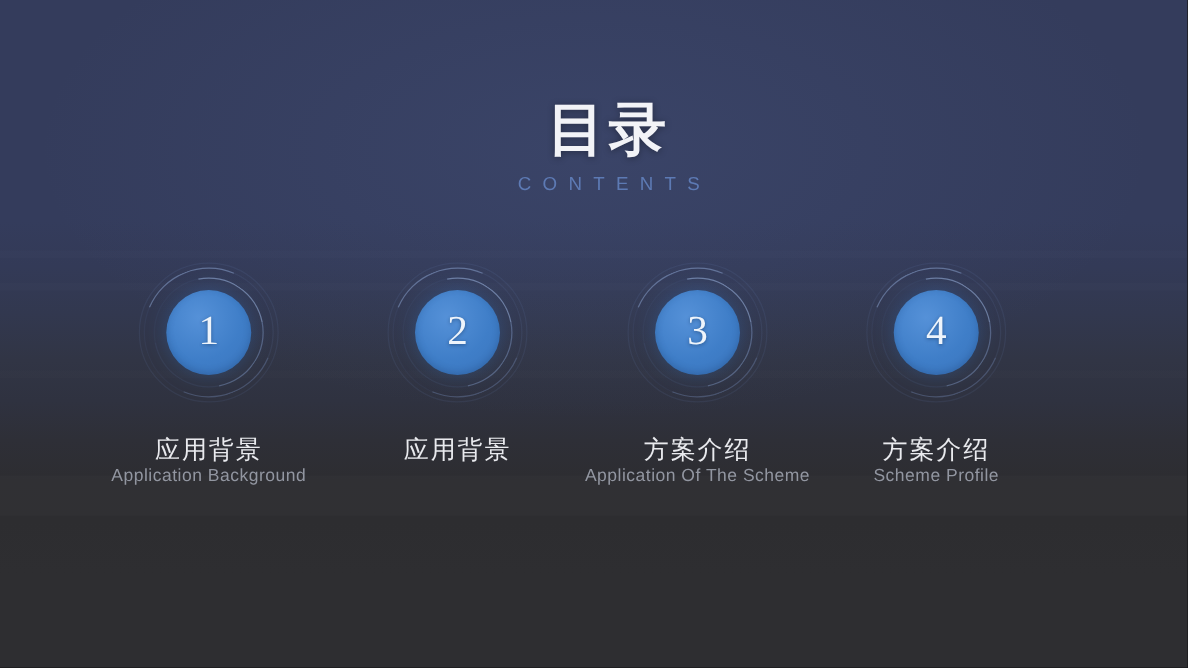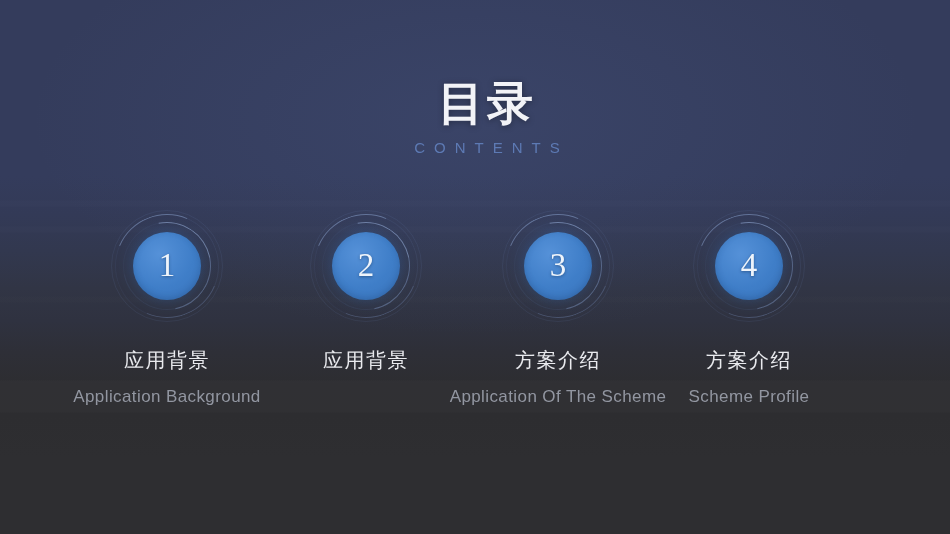--- a/index.html
+++ b/index.html
@@ -176,22 +176,22 @@
   .label-cn {
     display: block;
     margin-top: 26px;
     font-size: 20px;
     line-height: 24px;
     color: #e9eaee;
     letter-spacing: 1.5px;
   }
   .label-en {
     display: block;
-    margin-top: 17px;
-    font-size: 17px;
+    margin-top: 1px;
+    font-size: 14px;
     line-height: 15px;
     color: #9296a1;
     letter-spacing: 0.4px;
   }
 </style>
 </head>
 <body>
 
 <div id="slide">
 

